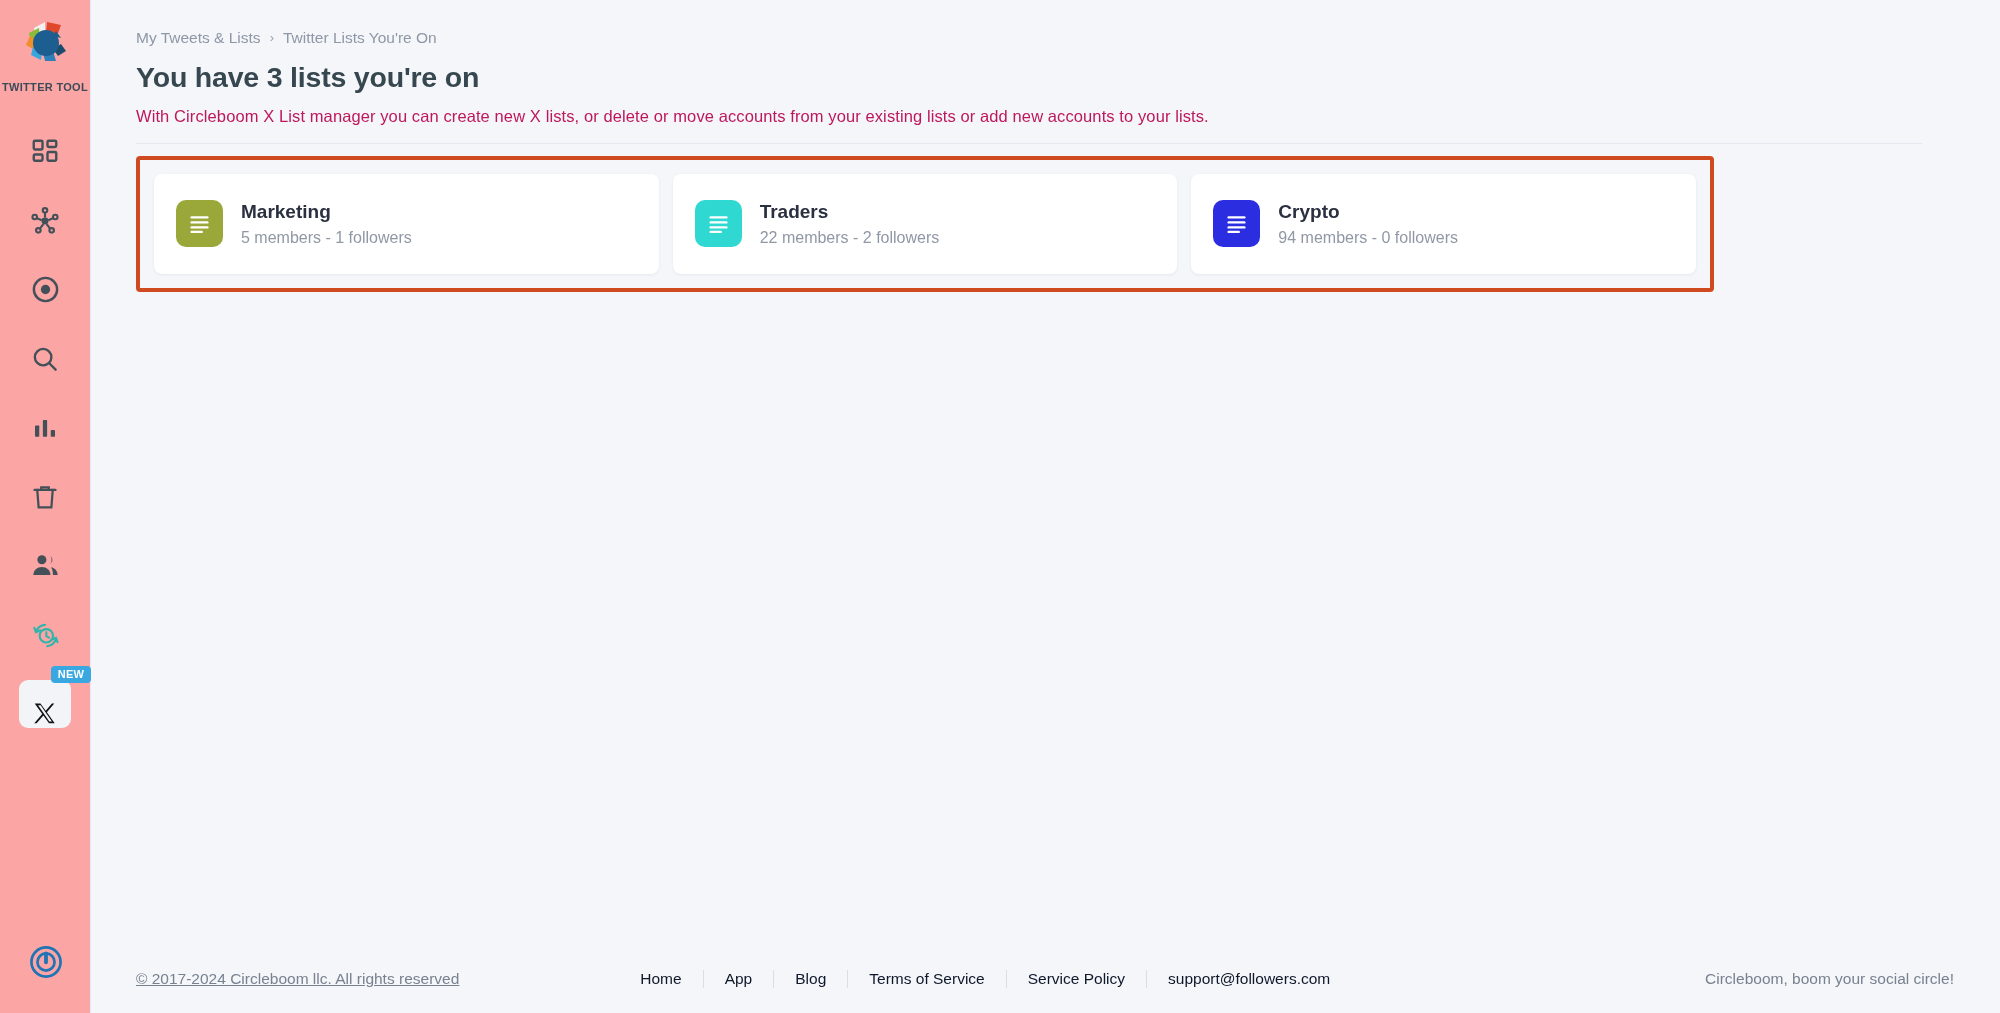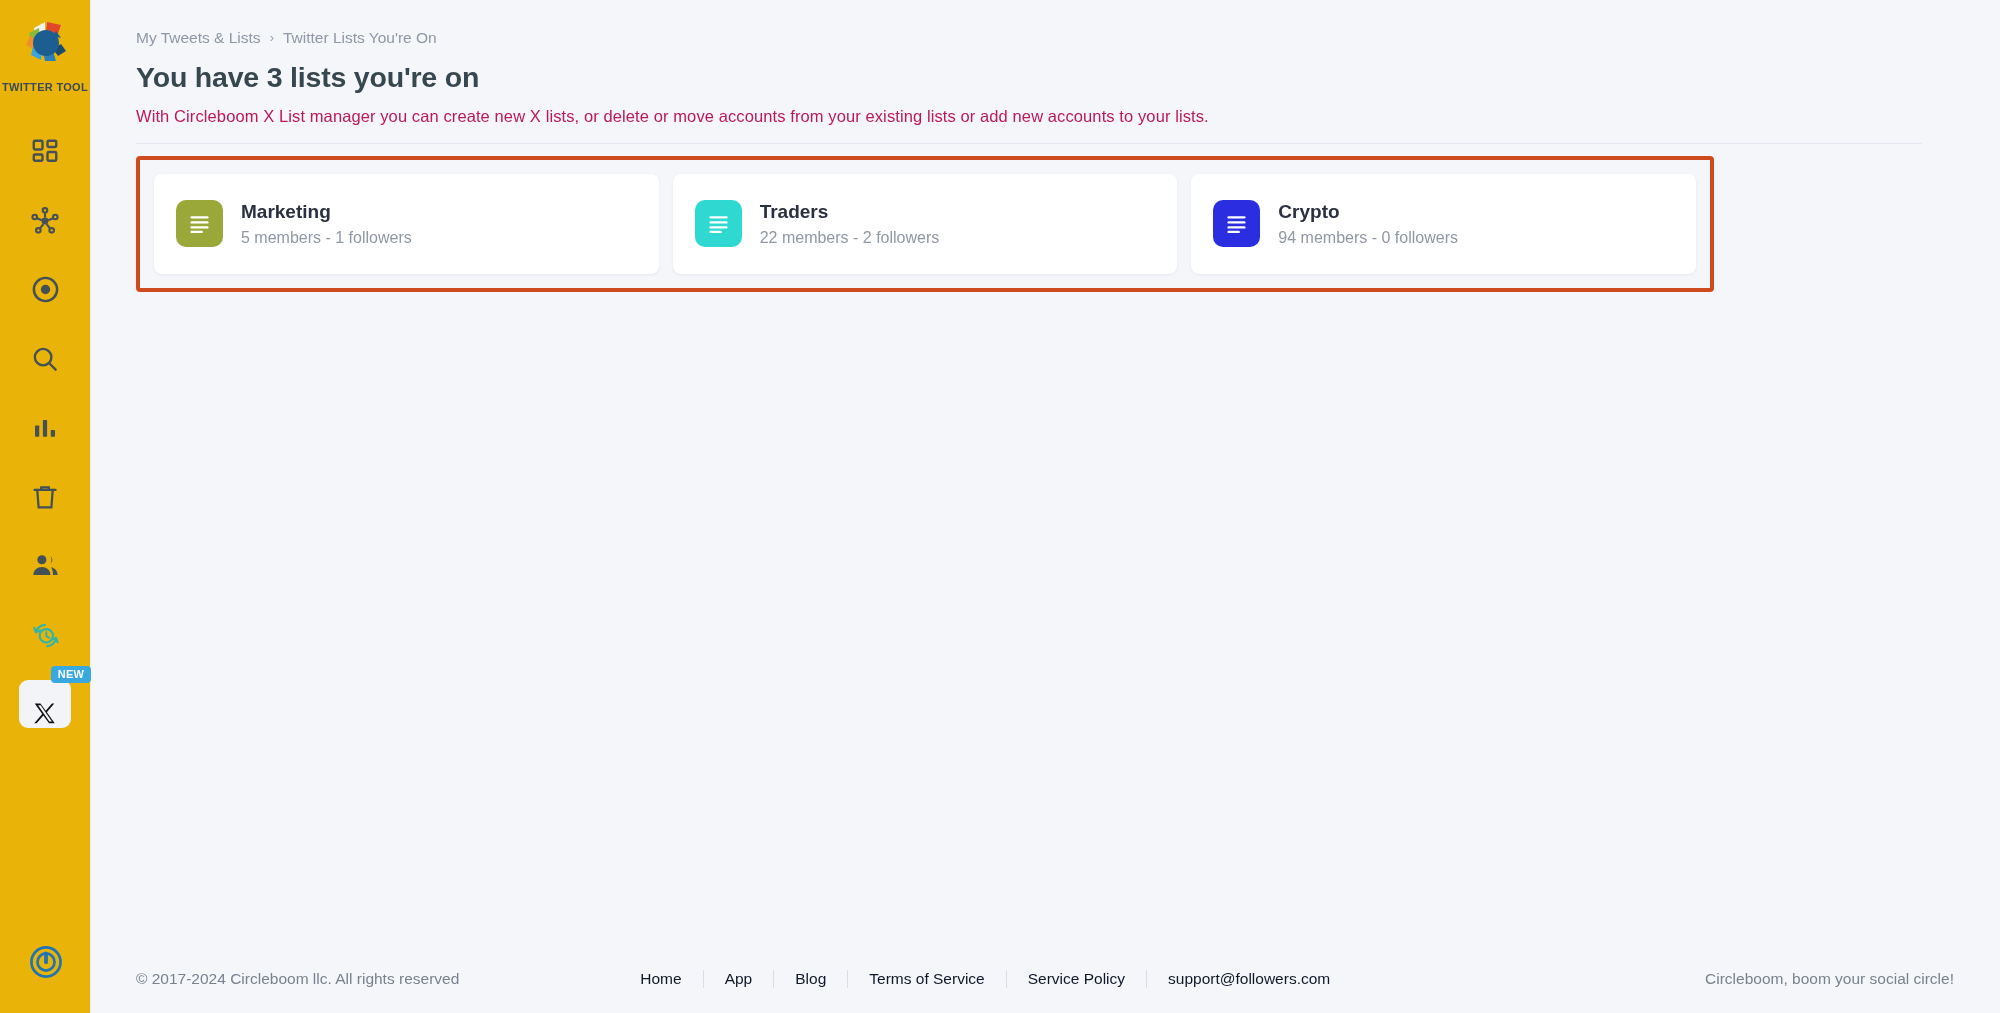--- a/index.html
+++ b/index.html
@@ -13,21 +13,21 @@
   .app {
     display: flex;
     width: 2000px;
     height: 1013px;
   }
 
   
   .sidebar {
     width: 91px;
     height: 1013px;
-    background: #eab308;
+    background: #fca5a5;
     border-right: 1px solid #e7eaf1;
     display: flex;
     flex-direction: column;
     align-items: center;
     flex: 0 0 91px;
     position: relative;
   }
   .brand {
     margin-top: 16px;
     display: flex;
@@ -183,21 +183,21 @@
     left: 0;
     right: 0;
     bottom: 0;
     height: 68px;
     display: flex;
     align-items: center;
     padding: 0 46px 0 45px;
     font-size: 15.5px;
     color: #78828f;
   }
-  .footer-copy { white-space: nowrap; }
+  .footer-copy { white-space: nowrap; text-decoration: underline; }
   .footer-links {
     display: flex;
     align-items: center;
     margin-left: 160px;
   }
   .footer-links a {
     color: #0f172a;
     text-decoration: none;
     padding: 0 21px;
     border-right: 1px solid #d9dee7;

